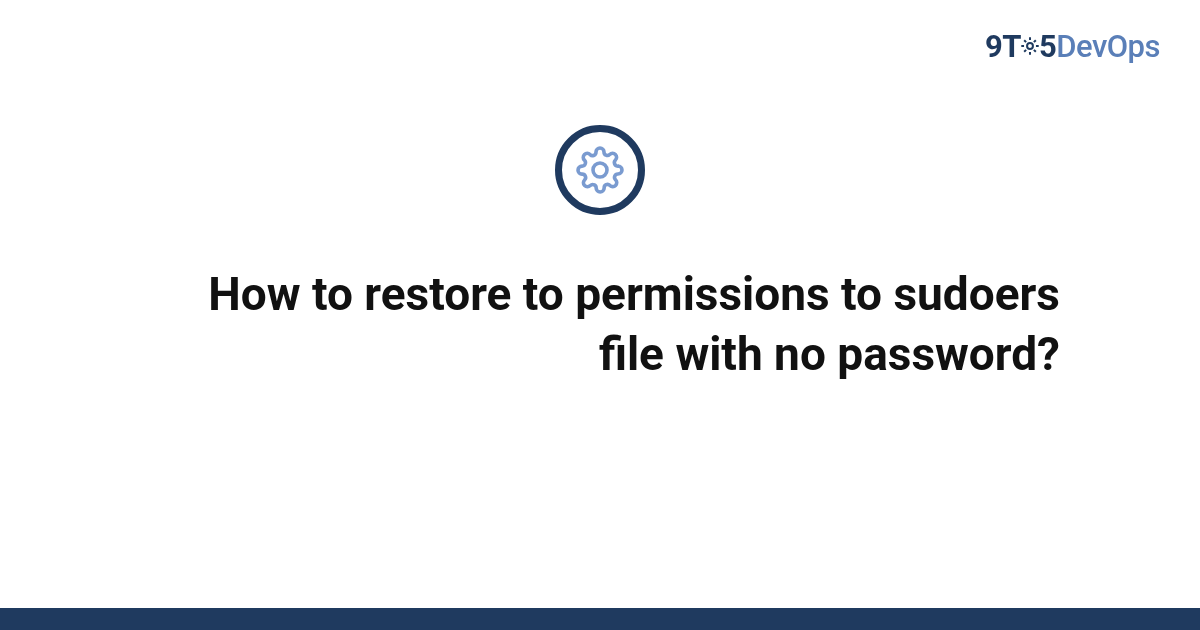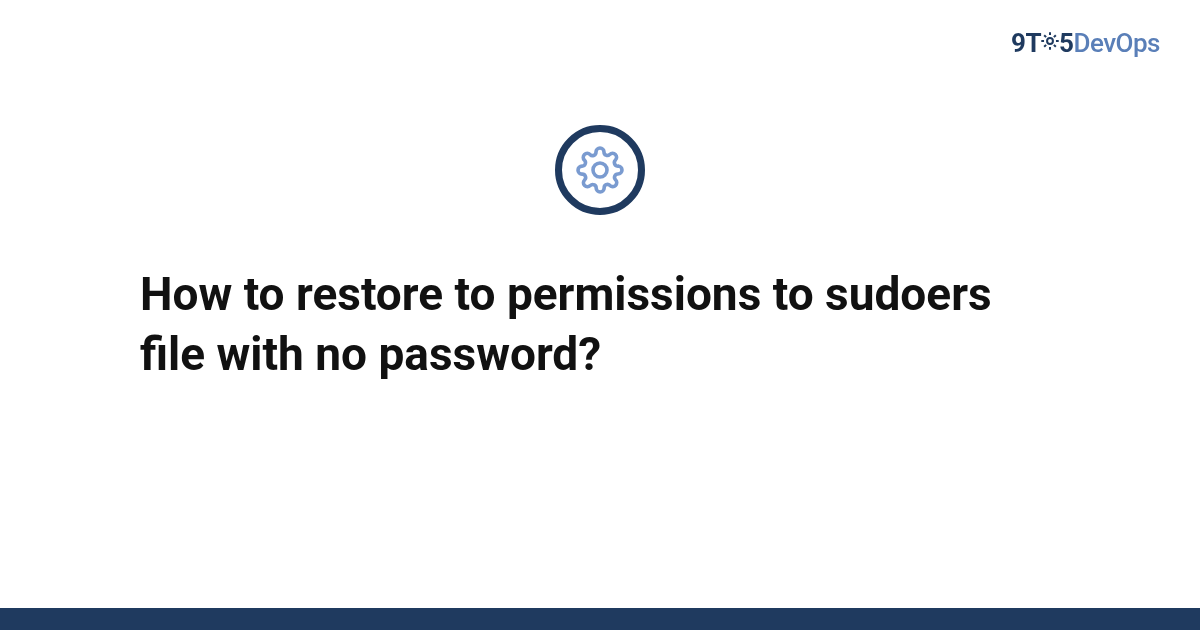--- a/index.html
+++ b/index.html
@@ -12,21 +12,21 @@
       height: 630px;
       background: #ffffff;
       font-family: -apple-system, BlinkMacSystemFont, "Segoe UI", Roboto, Helvetica, Arial, sans-serif;
       position: relative;
       overflow: hidden;
     }
     .logo {
       position: absolute;
       top: 28px;
       right: 40px;
-      font-size: 26px;
+      font-size: 31px;
       font-weight: 600;
       letter-spacing: -0.5px;
     }
     .logo-9t {
       color: #1f3a5f;
       font-weight: 700;
     }
     .logo-gear {
       display: inline-block;
       vertical-align: middle;
@@ -59,21 +59,21 @@
       display: flex;
       align-items: center;
       justify-content: center;
       margin-bottom: 50px;
       background: #ffffff;
     }
     .title {
       font-size: 46px;
       font-weight: 700;
       color: #111111;
-      text-align: left;
+      text-align: right;
       line-height: 1.3;
       max-width: 1000px;
       padding: 0 40px;
     }
     .footer-bar {
       position: absolute;
       bottom: 0;
       left: 0;
       right: 0;
       height: 22px;

